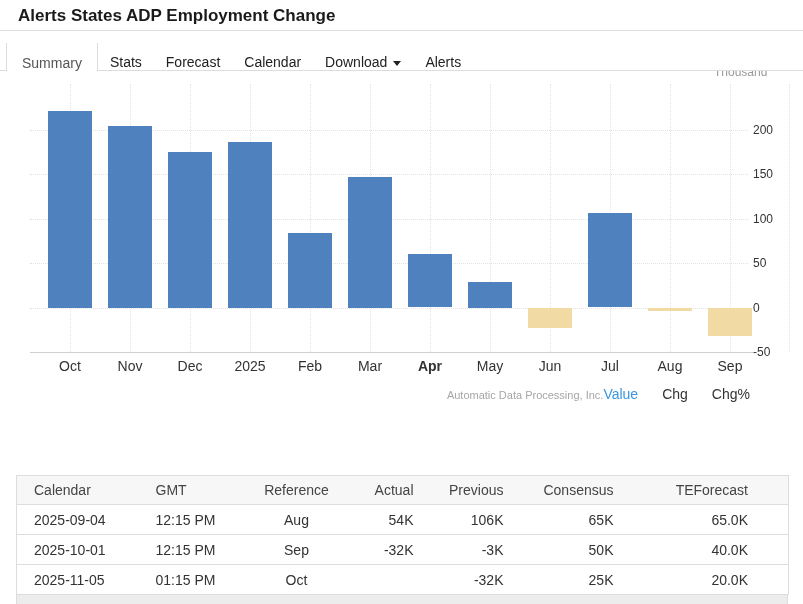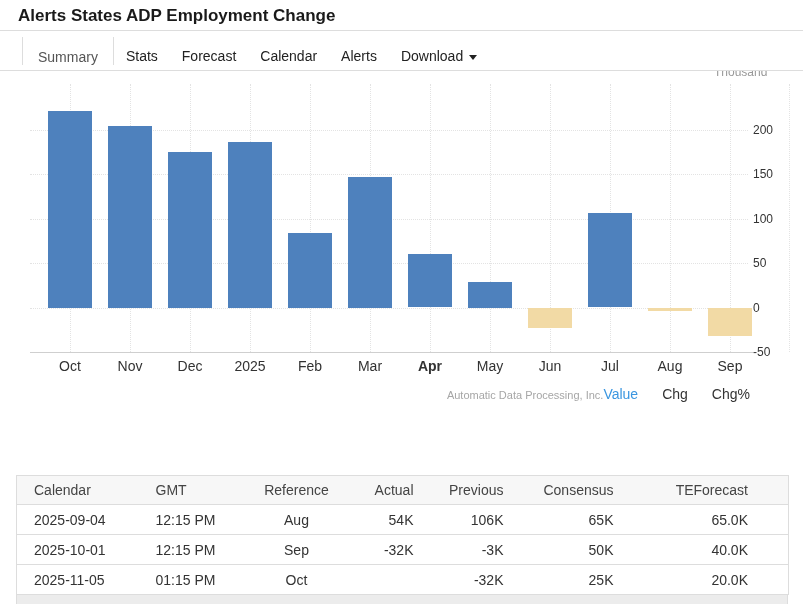--- a/index.html
+++ b/index.html
@@ -10,21 +10,21 @@
   }
   
   .page-header {
     height:31px; border-bottom:1px solid #ddd; padding:6px 0 0 18px;
   }
   .page-title { font-size:17px; font-weight:700; color:#1a1a1a; }
 
   
   .tabs {
     height:40px; border-bottom:1px solid #ddd; display:flex;
-    align-items:center; padding-left:22px; position:relative;
+    align-items:flex-end; padding-left:6px; position:relative;
   }
   .tab {
     padding:11px 12px 0; font-size:14px; color:#222; cursor:pointer;
     white-space:nowrap;
   }
   .tab.active {
     color:#555; background:#fff; border-left:1px solid #ddd; border-right:1px solid #ddd;
     margin-top:-1px; margin-bottom:-1px; padding:12px 15px 0; position:relative; z-index:2;
   }
   .caret {
@@ -72,22 +72,22 @@
 
 <div class="page-header">
   <span class="page-title">Alerts States ADP Employment Change</span>
 </div>
 
 <nav class="tabs">
     <div class="tab active"><span>Summary</span></div>
     <div class="tab"><span>Stats</span></div>
     <div class="tab"><span>Forecast</span></div>
     <div class="tab"><span>Calendar</span></div>
+    <div class="tab"><span>Download</span><span class="caret"></span></div>
     <div class="tab"><span>Alerts</span></div>
-    <div class="tab"><span>Download</span><span class="caret"></span></div>
   </nav>
 
 <section class="chart-card">
   <span class="unit-label">Thousand</span>
   <div id="plot">
       <div class="hgrid" style="top: 58.5px;"></div>
       <span class="ytick" style="top: 51.5px;">200</span>
       <div class="hgrid" style="top: 103px;"></div>
       <span class="ytick" style="top: 96px;">150</span>
       <div class="hgrid" style="top: 147.5px;"></div>

